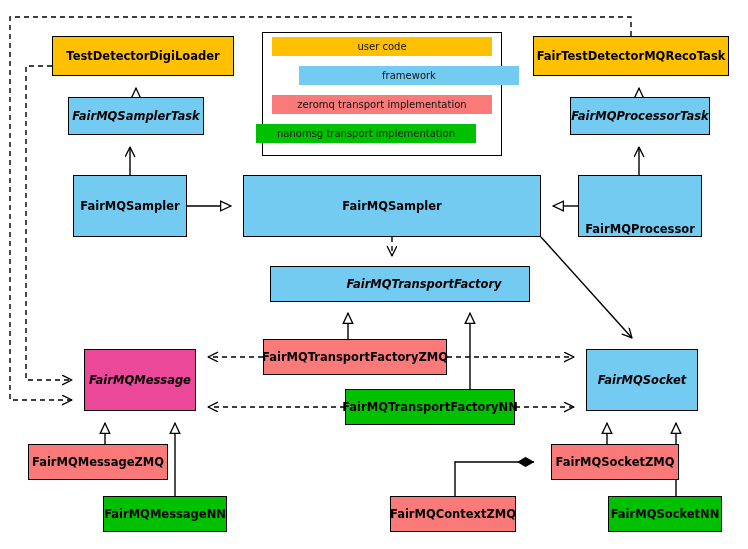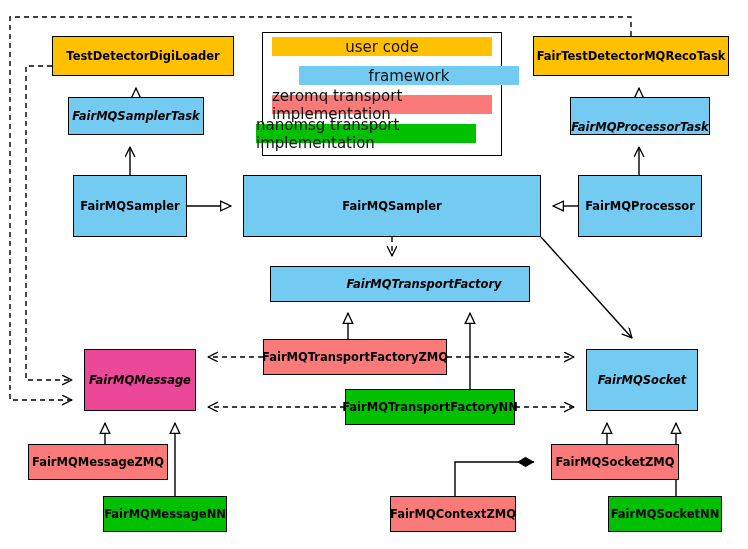--- a/index.html
+++ b/index.html
@@ -11,21 +11,21 @@
   .node{position:absolute;box-sizing:border-box;border:1.4px solid #000;
         display:flex;align-items:center;justify-content:center;text-align:center;
         font-size:11.5px;font-weight:bold;color:#000;line-height:1.1;z-index:3;}
   .node.abstract{font-style:italic;}
   .node span{padding:0 4px;}
 
   .legend-panel{position:absolute;box-sizing:border-box;border:1.4px solid #000;
        background:#fff;z-index:4;}
   .legend-row{position:absolute;box-sizing:border-box;
        display:flex;align-items:center;justify-content:center;
-       font-size:15px;color:#111;font-weight:normal;}
+       font-size:10px;color:#111;font-weight:normal;}
 </style>
 </head>
 <body>
 
 <div id="stage">
 
   <svg id="edges" viewBox="0 0 748 549" xmlns="http://www.w3.org/2000/svg">
     <defs>
       <marker id="mHollowTri" markerWidth="14" markerHeight="14" refX="11.2" refY="5.6" orient="auto" markerUnits="userSpaceOnUse">
         <path d="M0.8,0.8 L11,5.6 L0.8,10.4 Z" fill="#fff" stroke="#000" stroke-width="1.3"></path>
@@ -104,33 +104,33 @@
   </div>
 
   <div class="node" style="left:533px;top:36px;width:196px;height:40px;background:#FFC000;">
     <span>FairTestDetectorMQRecoTask</span>
   </div>
 
   <div class="node abstract" style="left:68px;top:97px;width:136px;height:38px;background:#74CBF2;">
     <span>FairMQSamplerTask</span>
   </div>
 
-  <div class="node abstract" style="left:570px;top:97px;width:140px;height:38px;background:#74CBF2;align-items:flex-end;">
+  <div class="node abstract" style="left:570px;top:97px;width:140px;height:38px;background:#74CBF2;">
     <span>FairMQProcessorTask</span>
   </div>
 
   <div class="node" style="left:73px;top:175px;width:114px;height:62px;background:#74CBF2;">
     <span>FairMQSampler</span>
   </div>
 
   <div class="node" style="left:243px;top:175px;width:298px;height:62px;background:#74CBF2;">
     <span>FairMQSampler</span>
   </div>
 
-  <div class="node" style="left:578px;top:175px;width:124px;height:62px;background:#74CBF2;">
+  <div class="node" style="left:578px;top:175px;width:124px;height:62px;background:#74CBF2;align-items:flex-end;">
     <span>FairMQProcessor</span>
   </div>
 
   <div class="node abstract" style="left:270px;top:266px;width:260px;height:36px;background:#74CBF2;padding-left:48px;">
     <span>FairMQTransportFactory</span>
   </div>
 
   <div class="node" style="left:263px;top:339px;width:184px;height:36px;background:#FA7A7A;">
     <span>FairMQTransportFactoryZMQ</span>
   </div>

